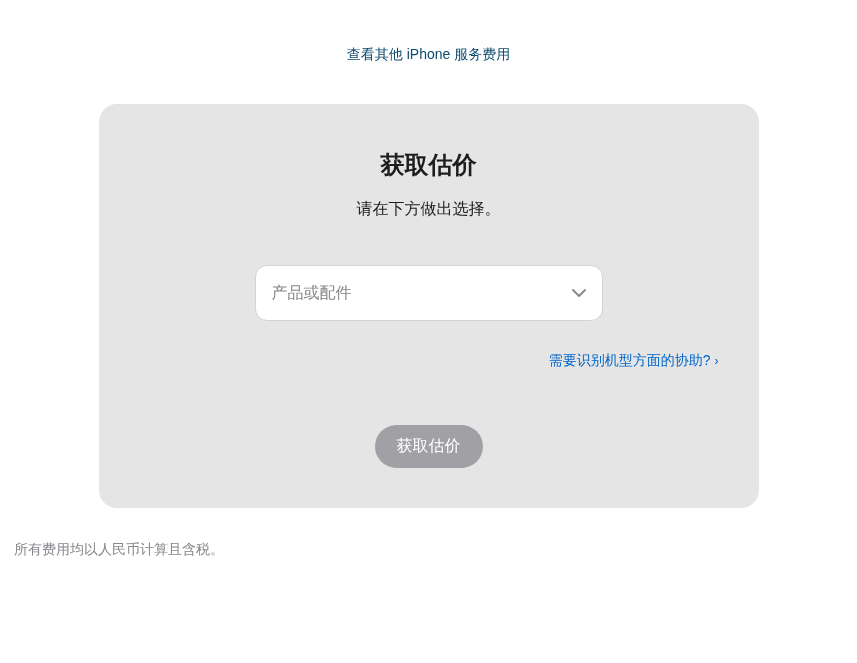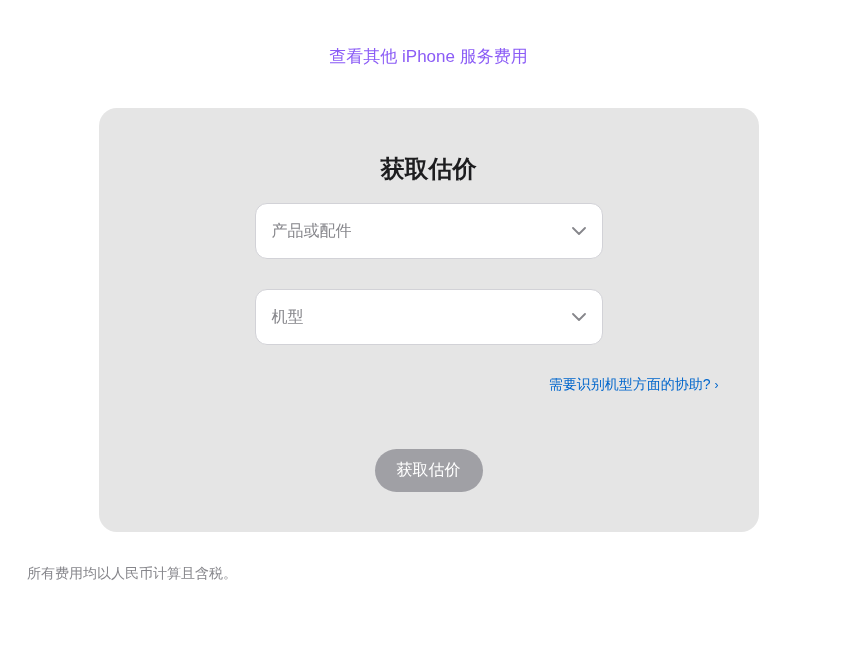--- a/index.html
+++ b/index.html
@@ -13,23 +13,23 @@
       width: 857px;
       height: 663px;
       padding: 20px 10px;
     }
     .top-link {
       text-align: center;
       margin-bottom: 40px;
       margin-top: 25px;
     }
     .top-link a {
-      color: #8b5cf6;
+      color: #0c4a6e;
       text-decoration: none;
-      font-size: 17px;
+      font-size: 14px;
     }
     .card {
       background: #e5e5e5;
       border-radius: 18px;
       width: 660px;
       margin: 0 auto;
       padding: 45px 40px 40px 40px;
     }
     .card-title {
       text-align: center;
@@ -95,58 +95,49 @@
       color: #ffffff;
       border: none;
       border-radius: 22px;
       padding: 11px 22px;
       font-size: 16px;
       cursor: pointer;
     }
     .note {
       font-size: 14px;
       color: #86868b;
-      margin: 28px 4px 0 17px;
+      margin: 28px 4px 0 4px;
       line-height: 1.9;
     }
     .note-block {
       margin-bottom: 16px;
     }
   </style>
 </head>
 <body>
 
 <div class="top-link">
   <a href="#">查看其他 iPhone 服务费用</a>
 </div>
 
 <div class="card">
   <h2 class="card-title">获取估价</h2>
+  <p class="card-subtitle">请在下方做出选择。</p>
 
   <div class="select-wrap">
     <div class="select-box">
       <span>产品或配件</span>
       <span class="chevron">
         <svg viewBox="0 0 14 8" fill="none">
             <path d="M1 1L7 7L13 1" stroke="#86868b" stroke-width="1.8" stroke-linecap="round" stroke-linejoin="round"></path>
           </svg>
       </span>
     </div>
   </div>
 
-  <div class="select-wrap">
-    <div class="select-box">
-      <span>机型</span>
-      <span class="chevron">
-        <svg viewBox="0 0 14 8" fill="none">
-            <path d="M1 1L7 7L13 1" stroke="#86868b" stroke-width="1.8" stroke-linecap="round" stroke-linejoin="round"></path>
-          </svg>
-      </span>
-    </div>
-  </div>
 
   <div class="help-link">
     <a href="#">
       <span>需要识别机型方面的协助?</span><span class="arrow">›</span>
     </a>
   </div>
 
   <div class="submit-wrap">
     <button class="submit-btn">获取估价</button>
   </div>

